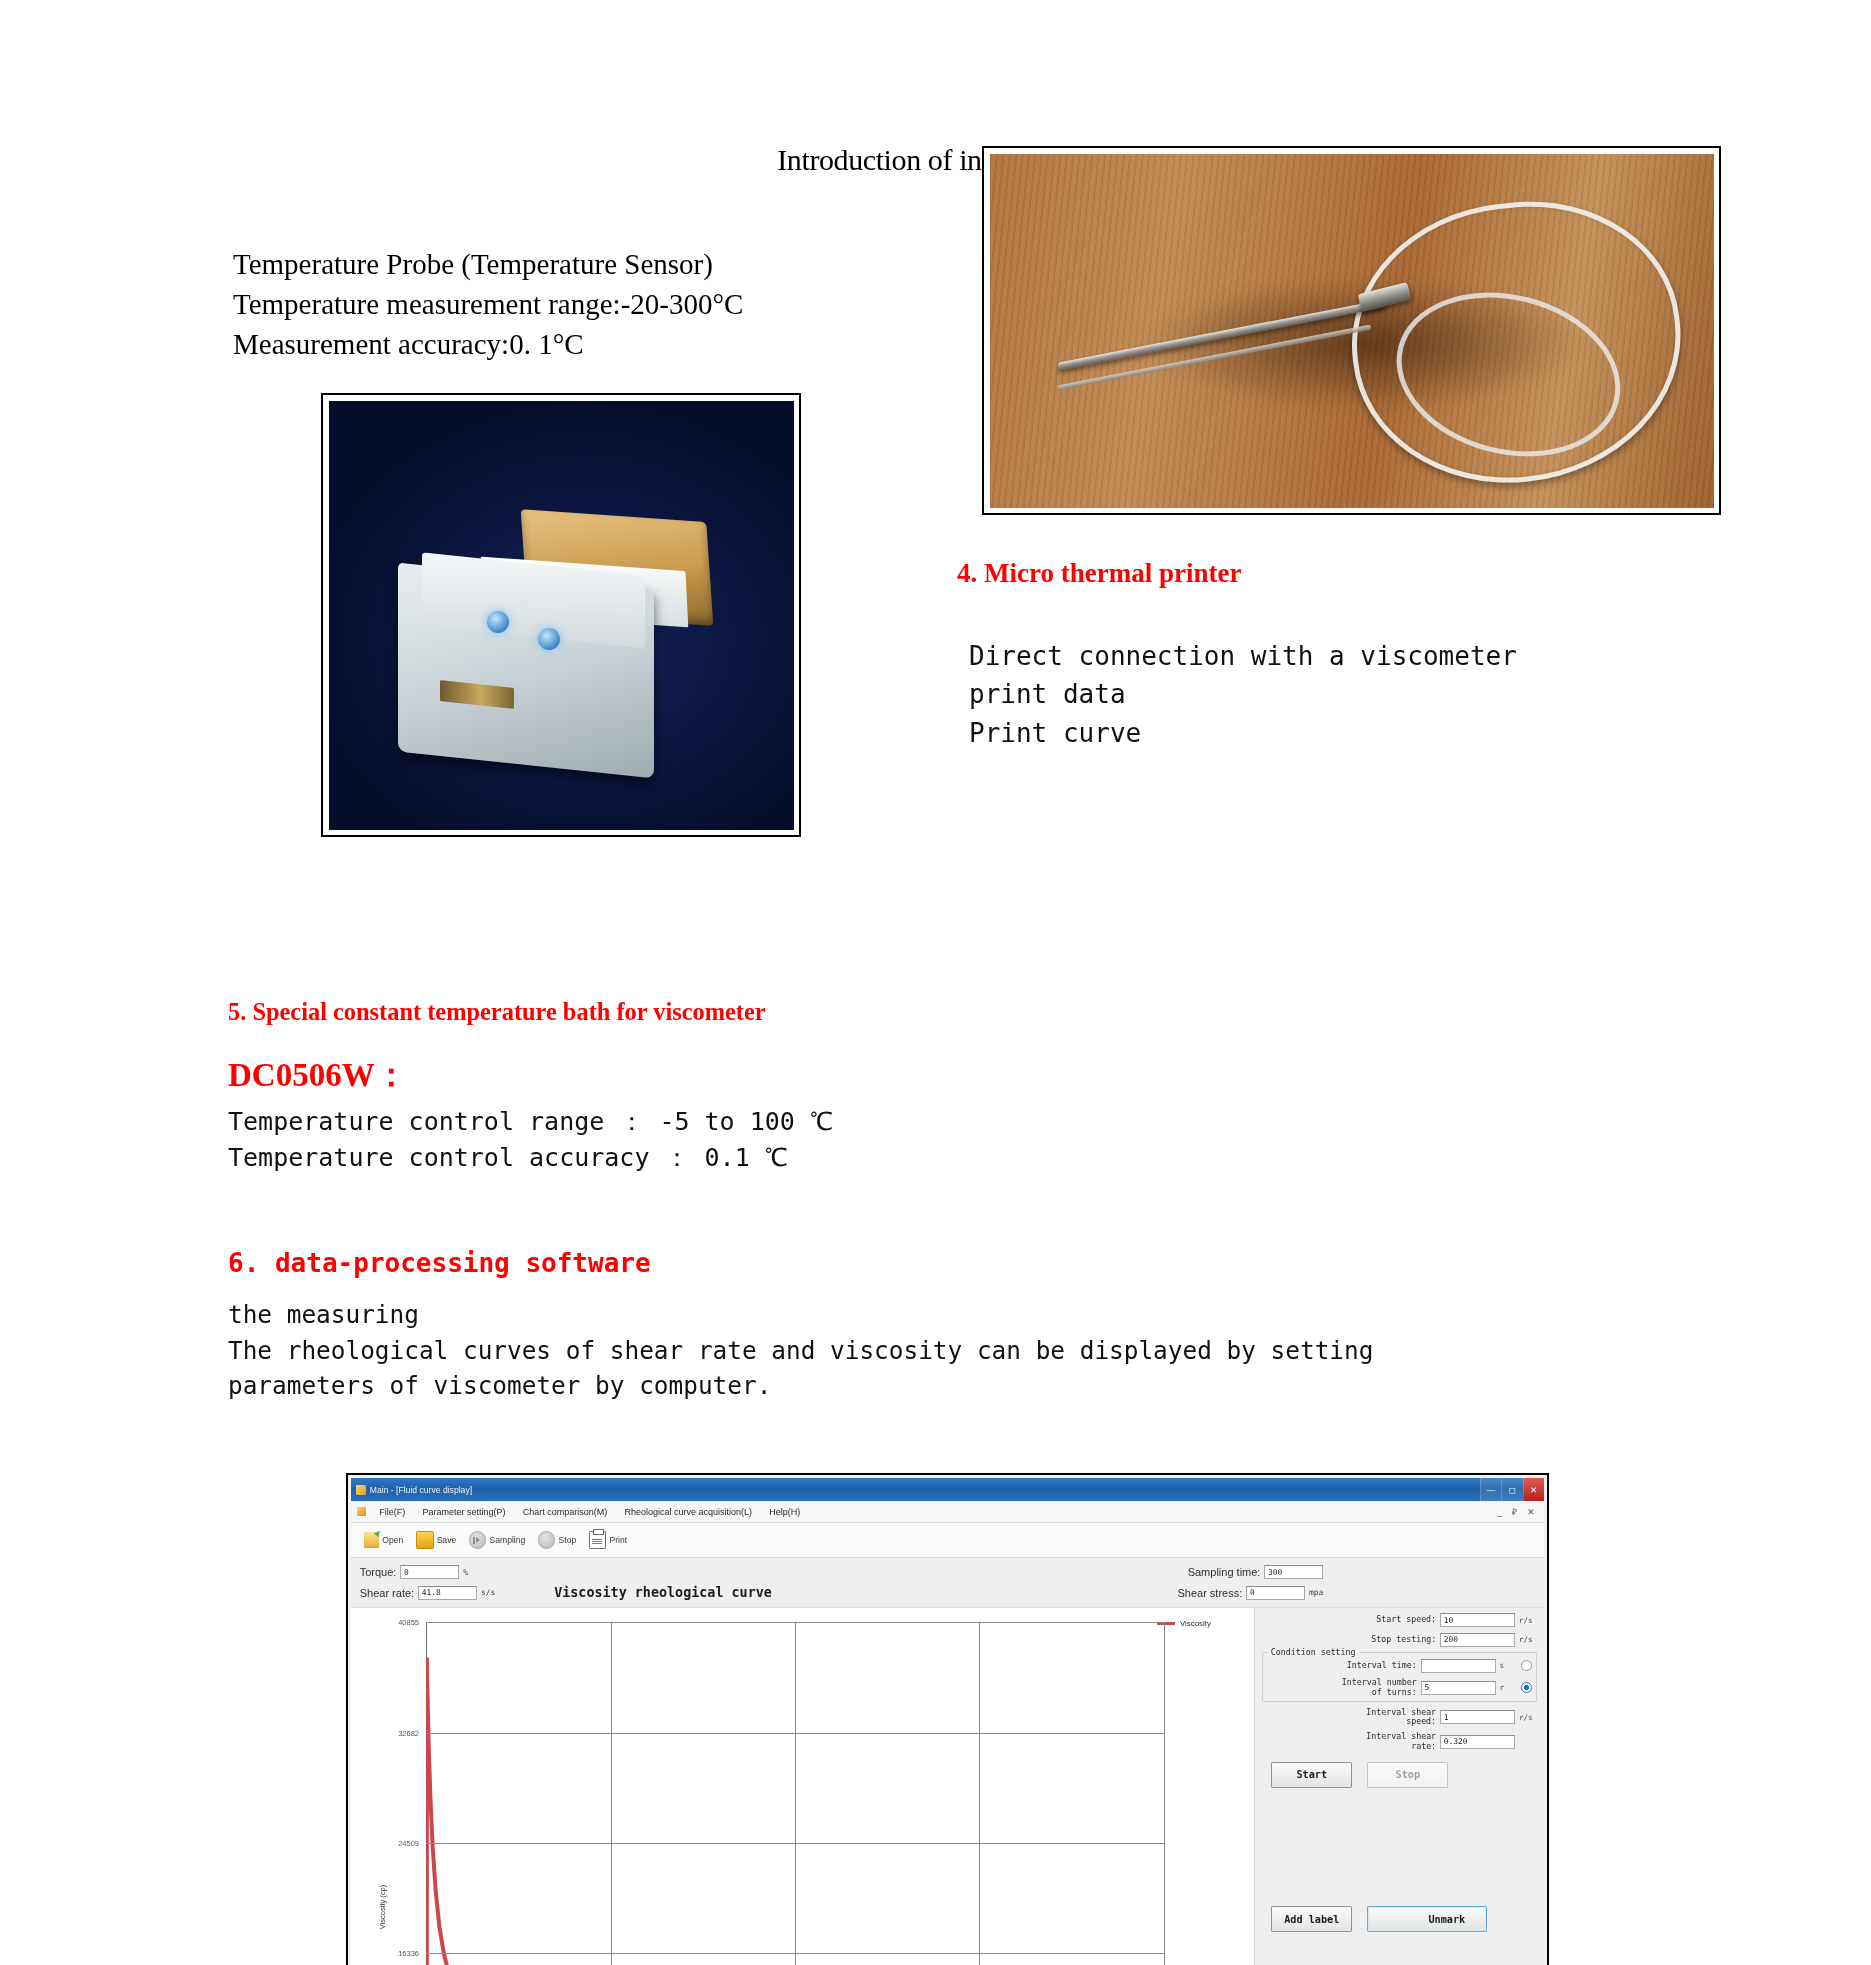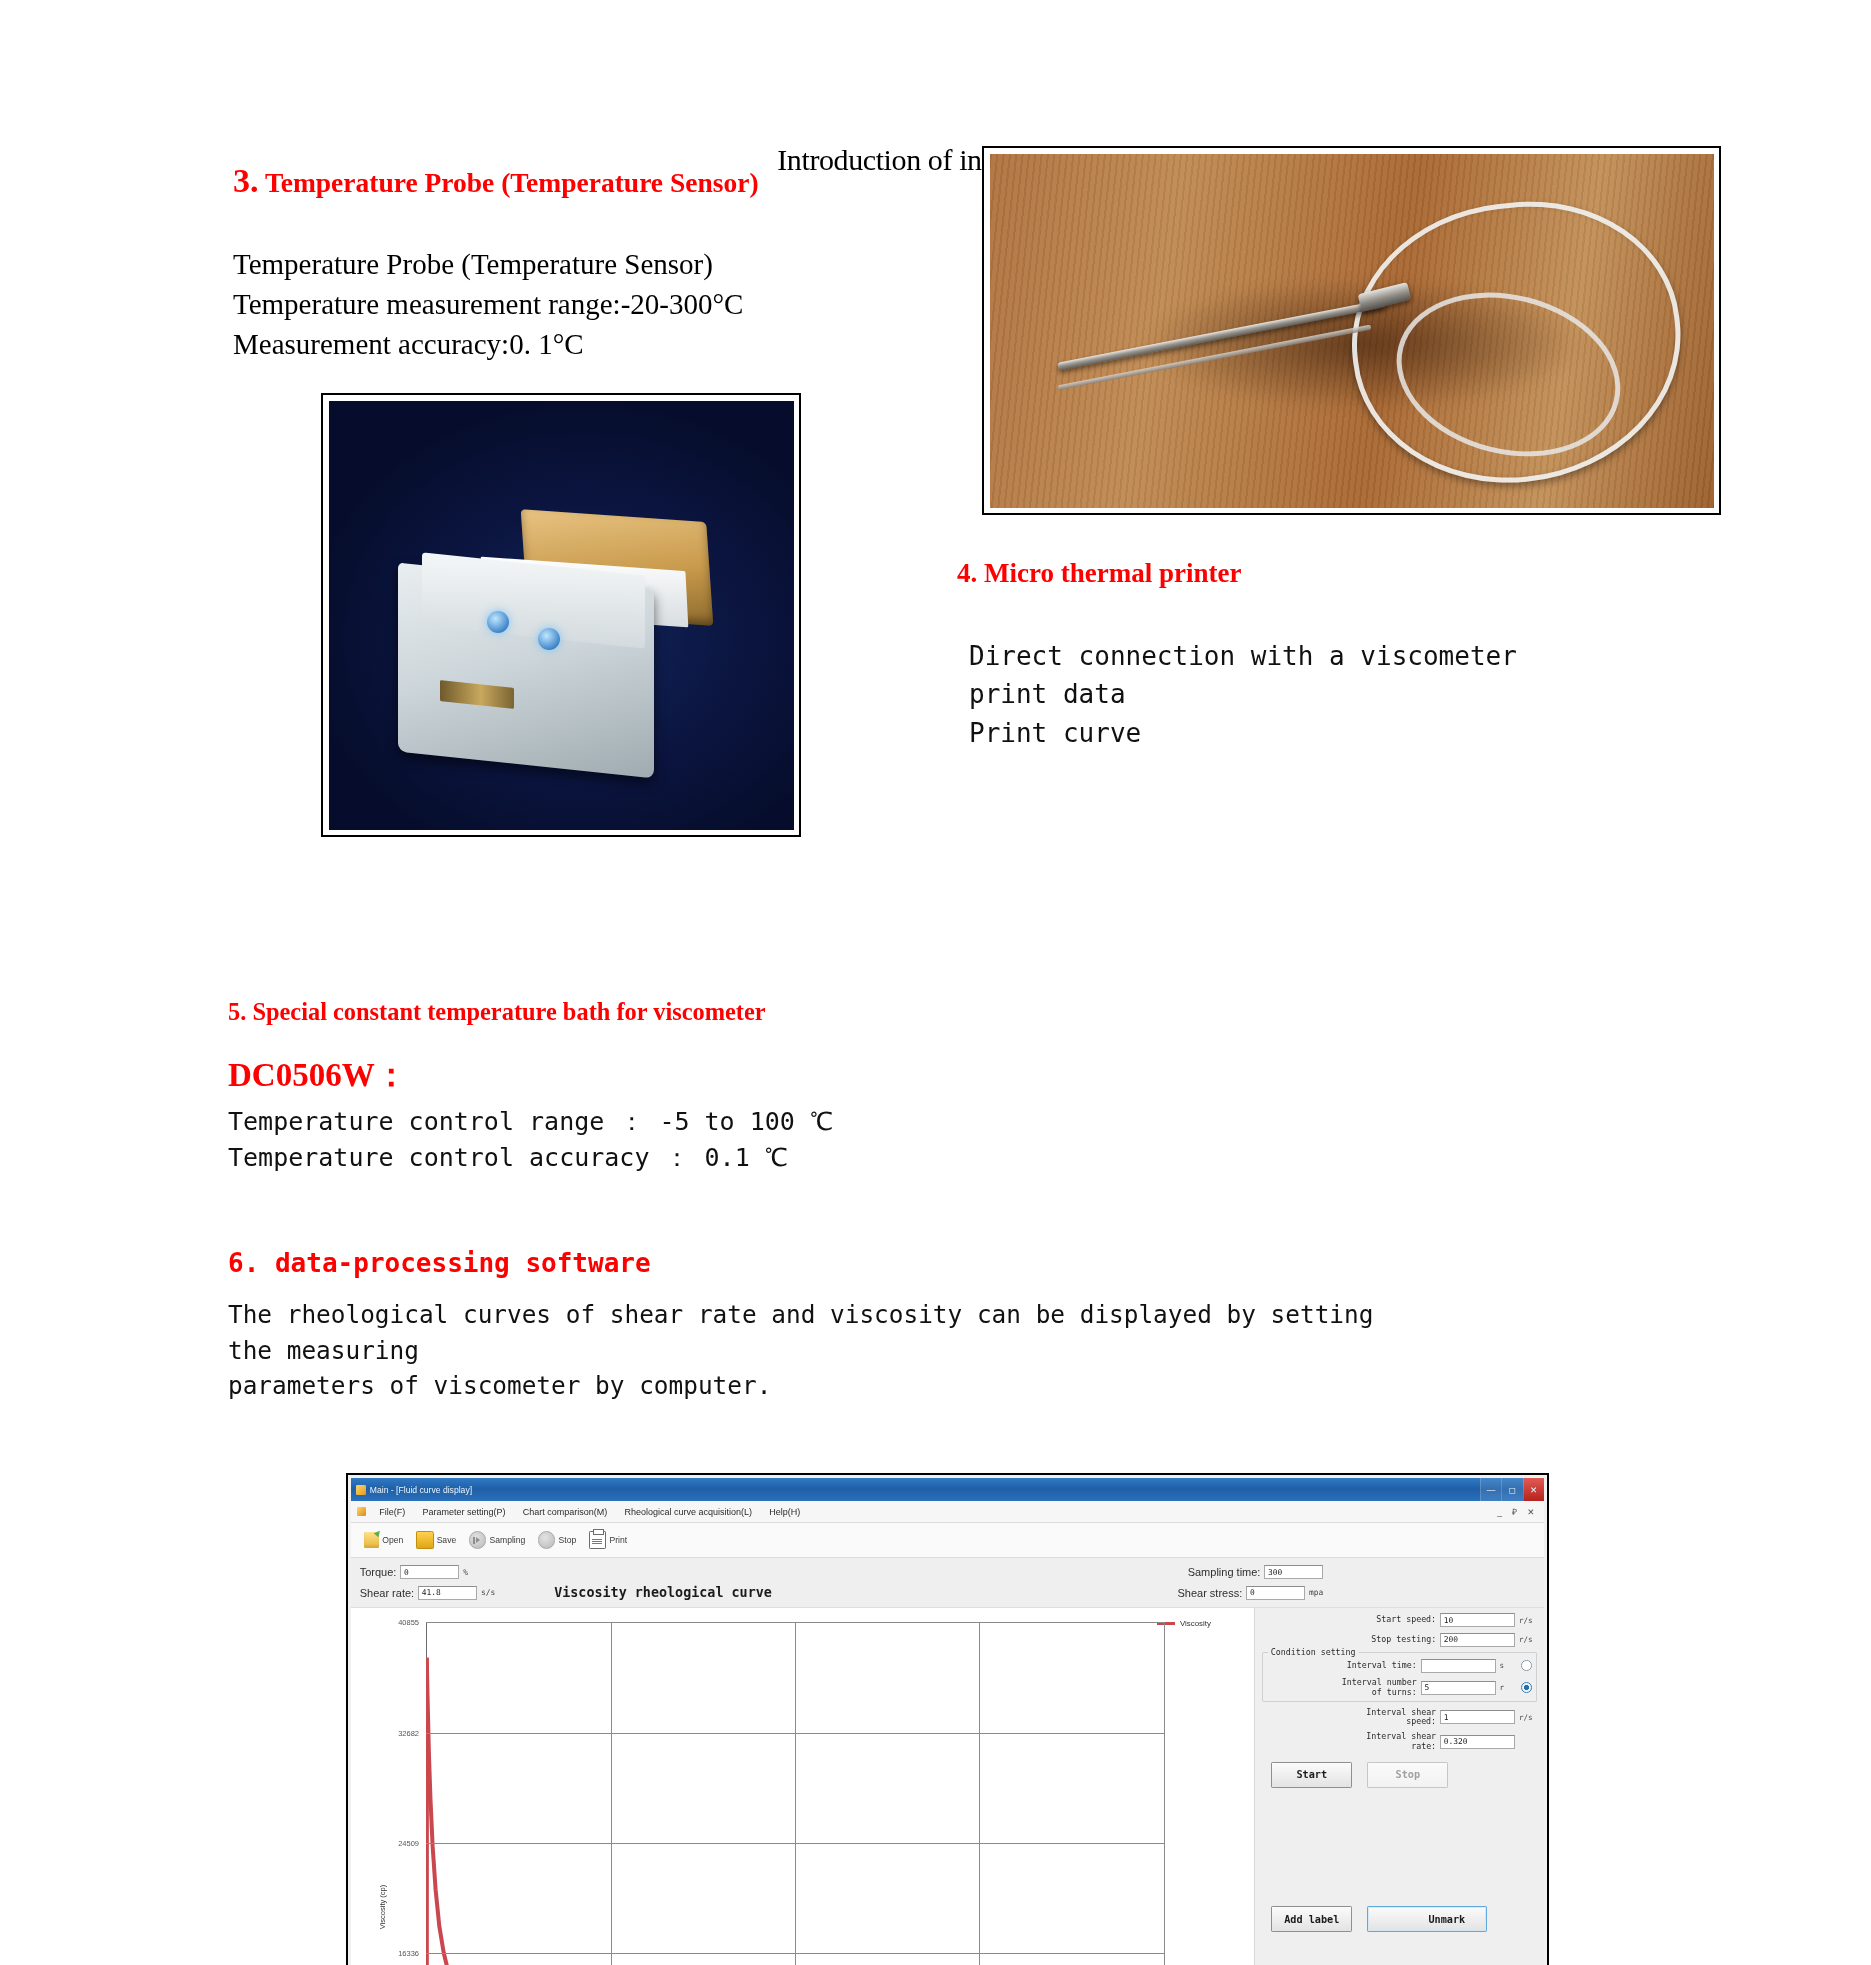--- a/index.html
+++ b/index.html
@@ -436,23 +436,20 @@
   .btn.focus { border:0.8px solid #5fa9dd; box-shadow: 0 0 0 0.8px #cfe6f7 inset; padding-left: 39px; }
   .btnrow.bottom { margin-top: 118px; }
 </style>
 </head>
 <body>
 
 <div class="page">
 
   <div class="doc-header">Introduction of instruments</div>
 
-  <div class="sec3-heading">
-    <span class="num">3.</span><span> Temperature Probe (Temperature Sensor)</span>
-  </div>
   <div class="sec3-body">
     <div>Temperature Probe (Temperature Sensor)</div>
     <div>Temperature measurement range:-20-300°C</div>
     <div>Measurement accuracy:0. 1°C</div>
   </div>
 
   <div class="photo-frame" id="photo-probe">
     <div class="photo-inner">
       <div class="wood-bg"></div>
       <div class="probe-shadow"></div>
@@ -487,22 +484,22 @@
 
   <div class="sec5-heading">5. Special constant temperature bath for viscometer</div>
   <div class="sec5-model">DC0506W：</div>
   <div class="sec5-body">
     <div>Temperature control range ： -5 to 100 ℃</div>
     <div>Temperature control accuracy ： 0.1 ℃</div>
   </div>
 
   <div class="sec6-heading">6. data-processing software</div>
   <div class="sec6-body">
+    <div>the measuring</div>
     <div>The rheological curves of shear rate and viscosity can be displayed by  setting</div>
-    <div>the measuring</div>
     <div>parameters of viscometer by  computer.</div>
   </div>
 
   <div id="app-window">
     <div class="app-inner">
 
       <div class="titlebar">
         <div class="titlebar-icon"></div>
         <div class="titlebar-text">Main - [Fluid curve display]</div>
         <div class="winbtns">

